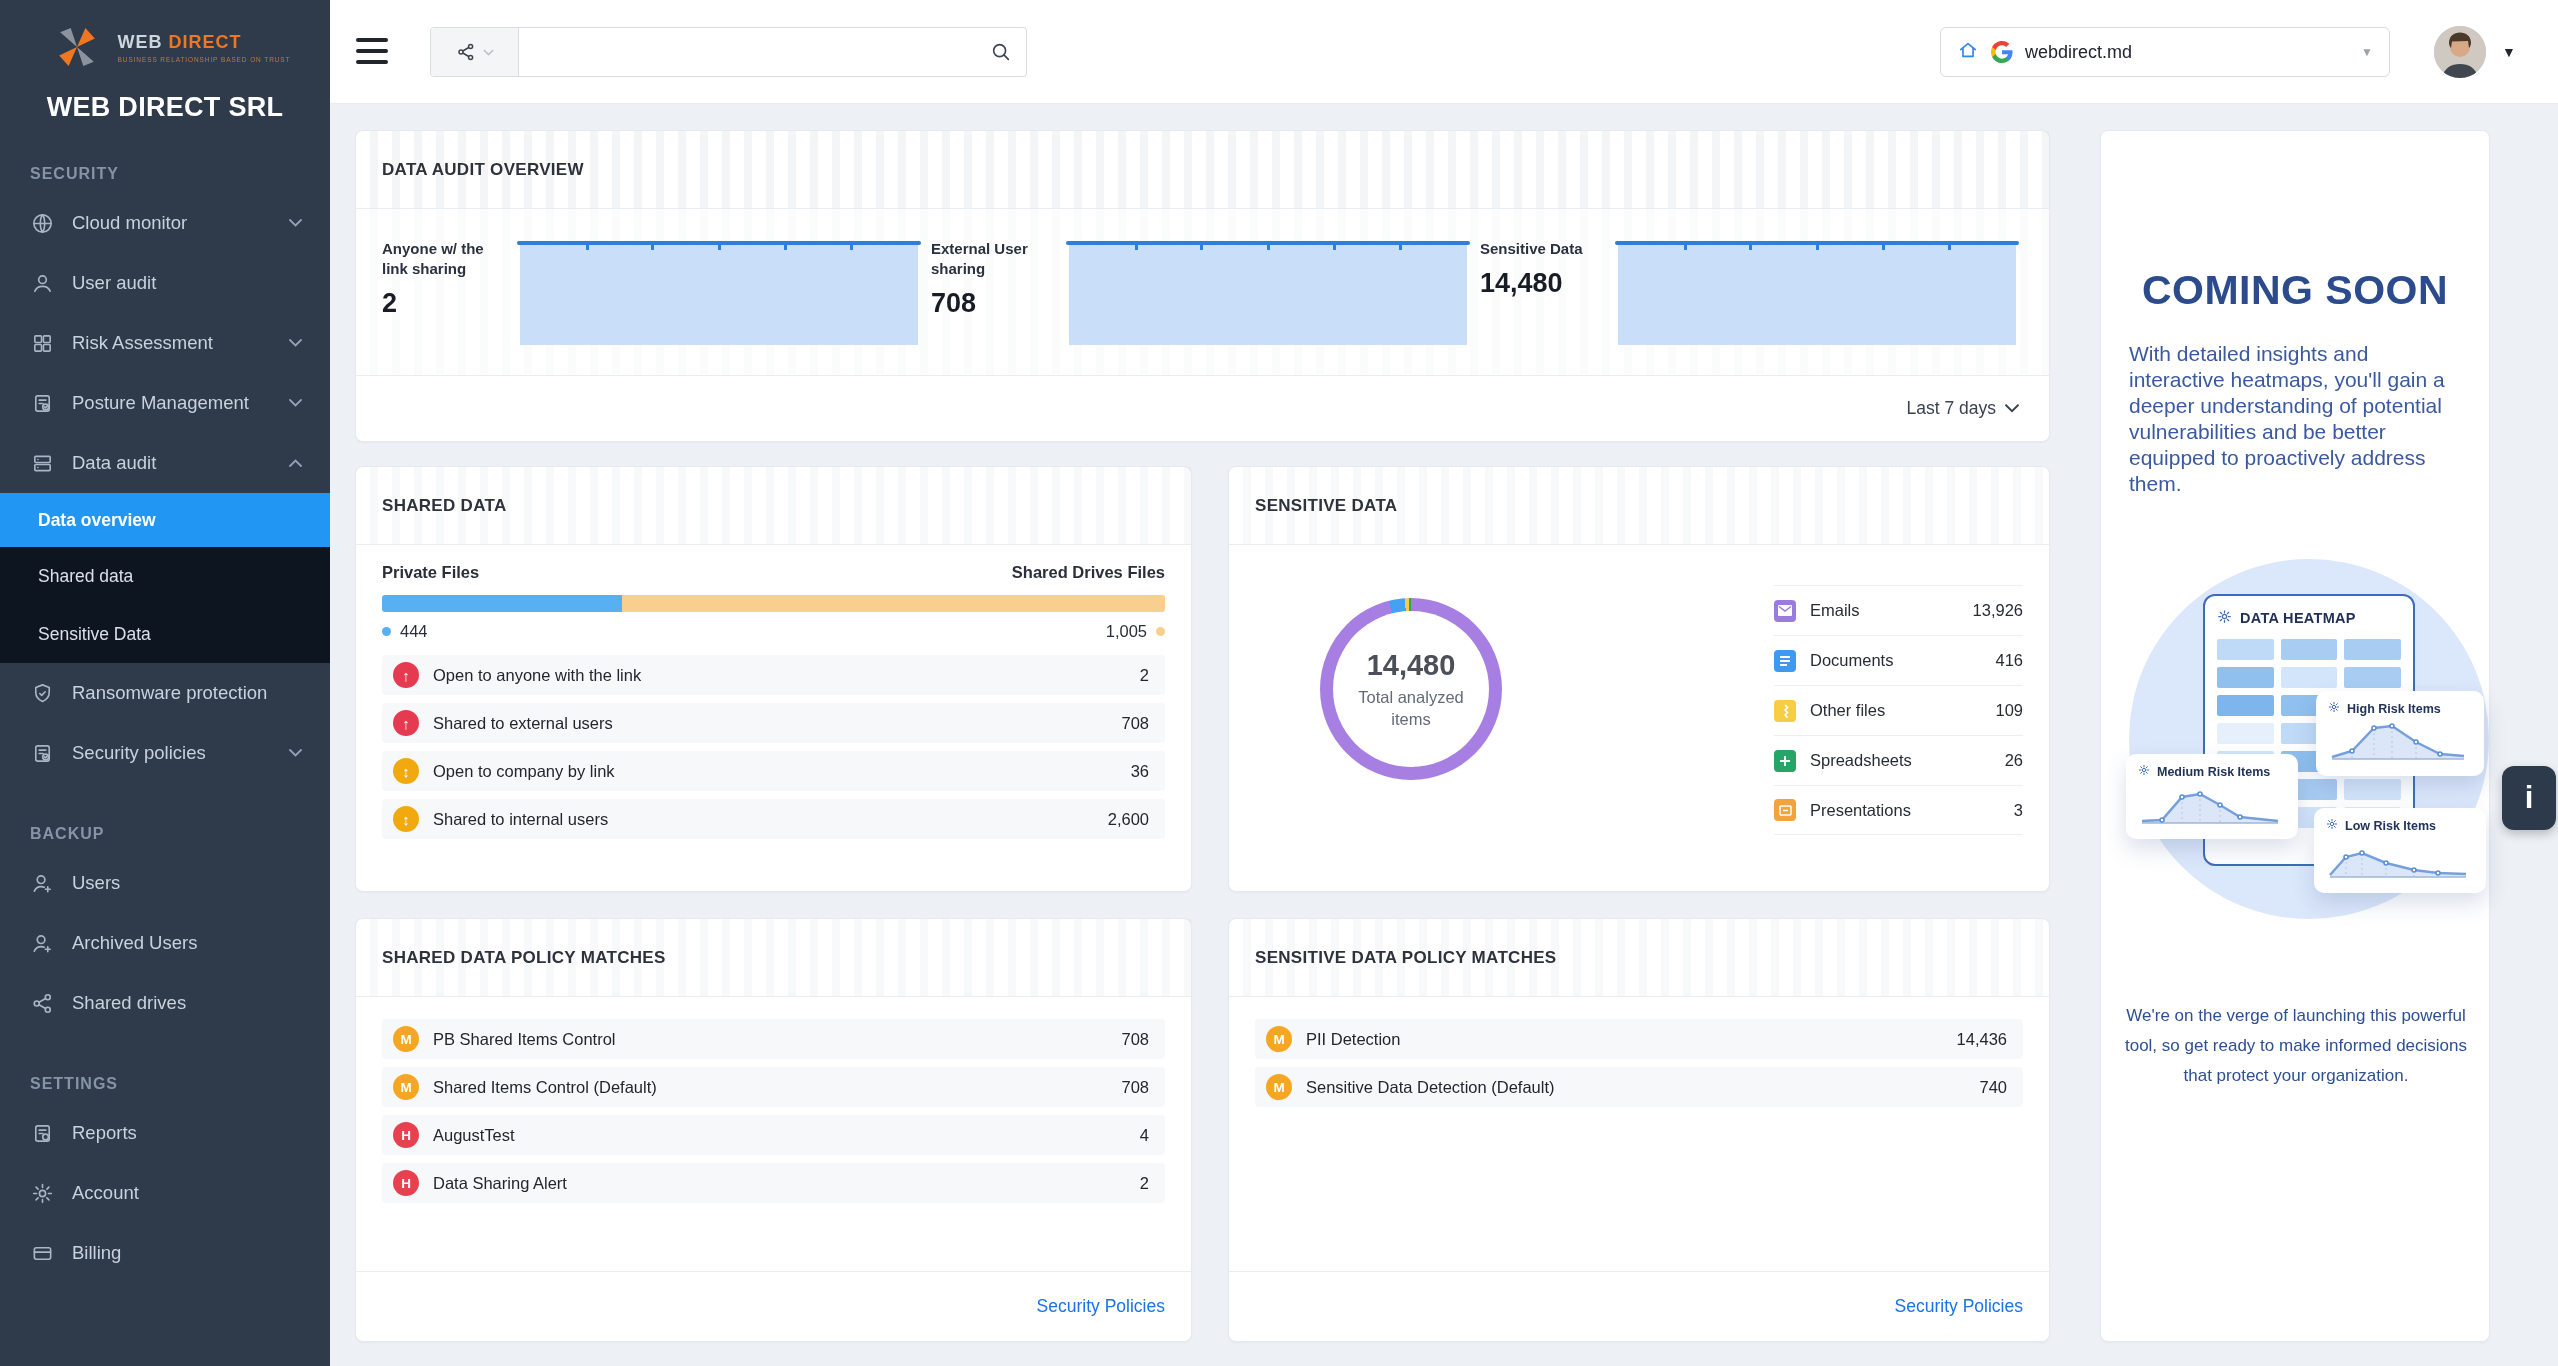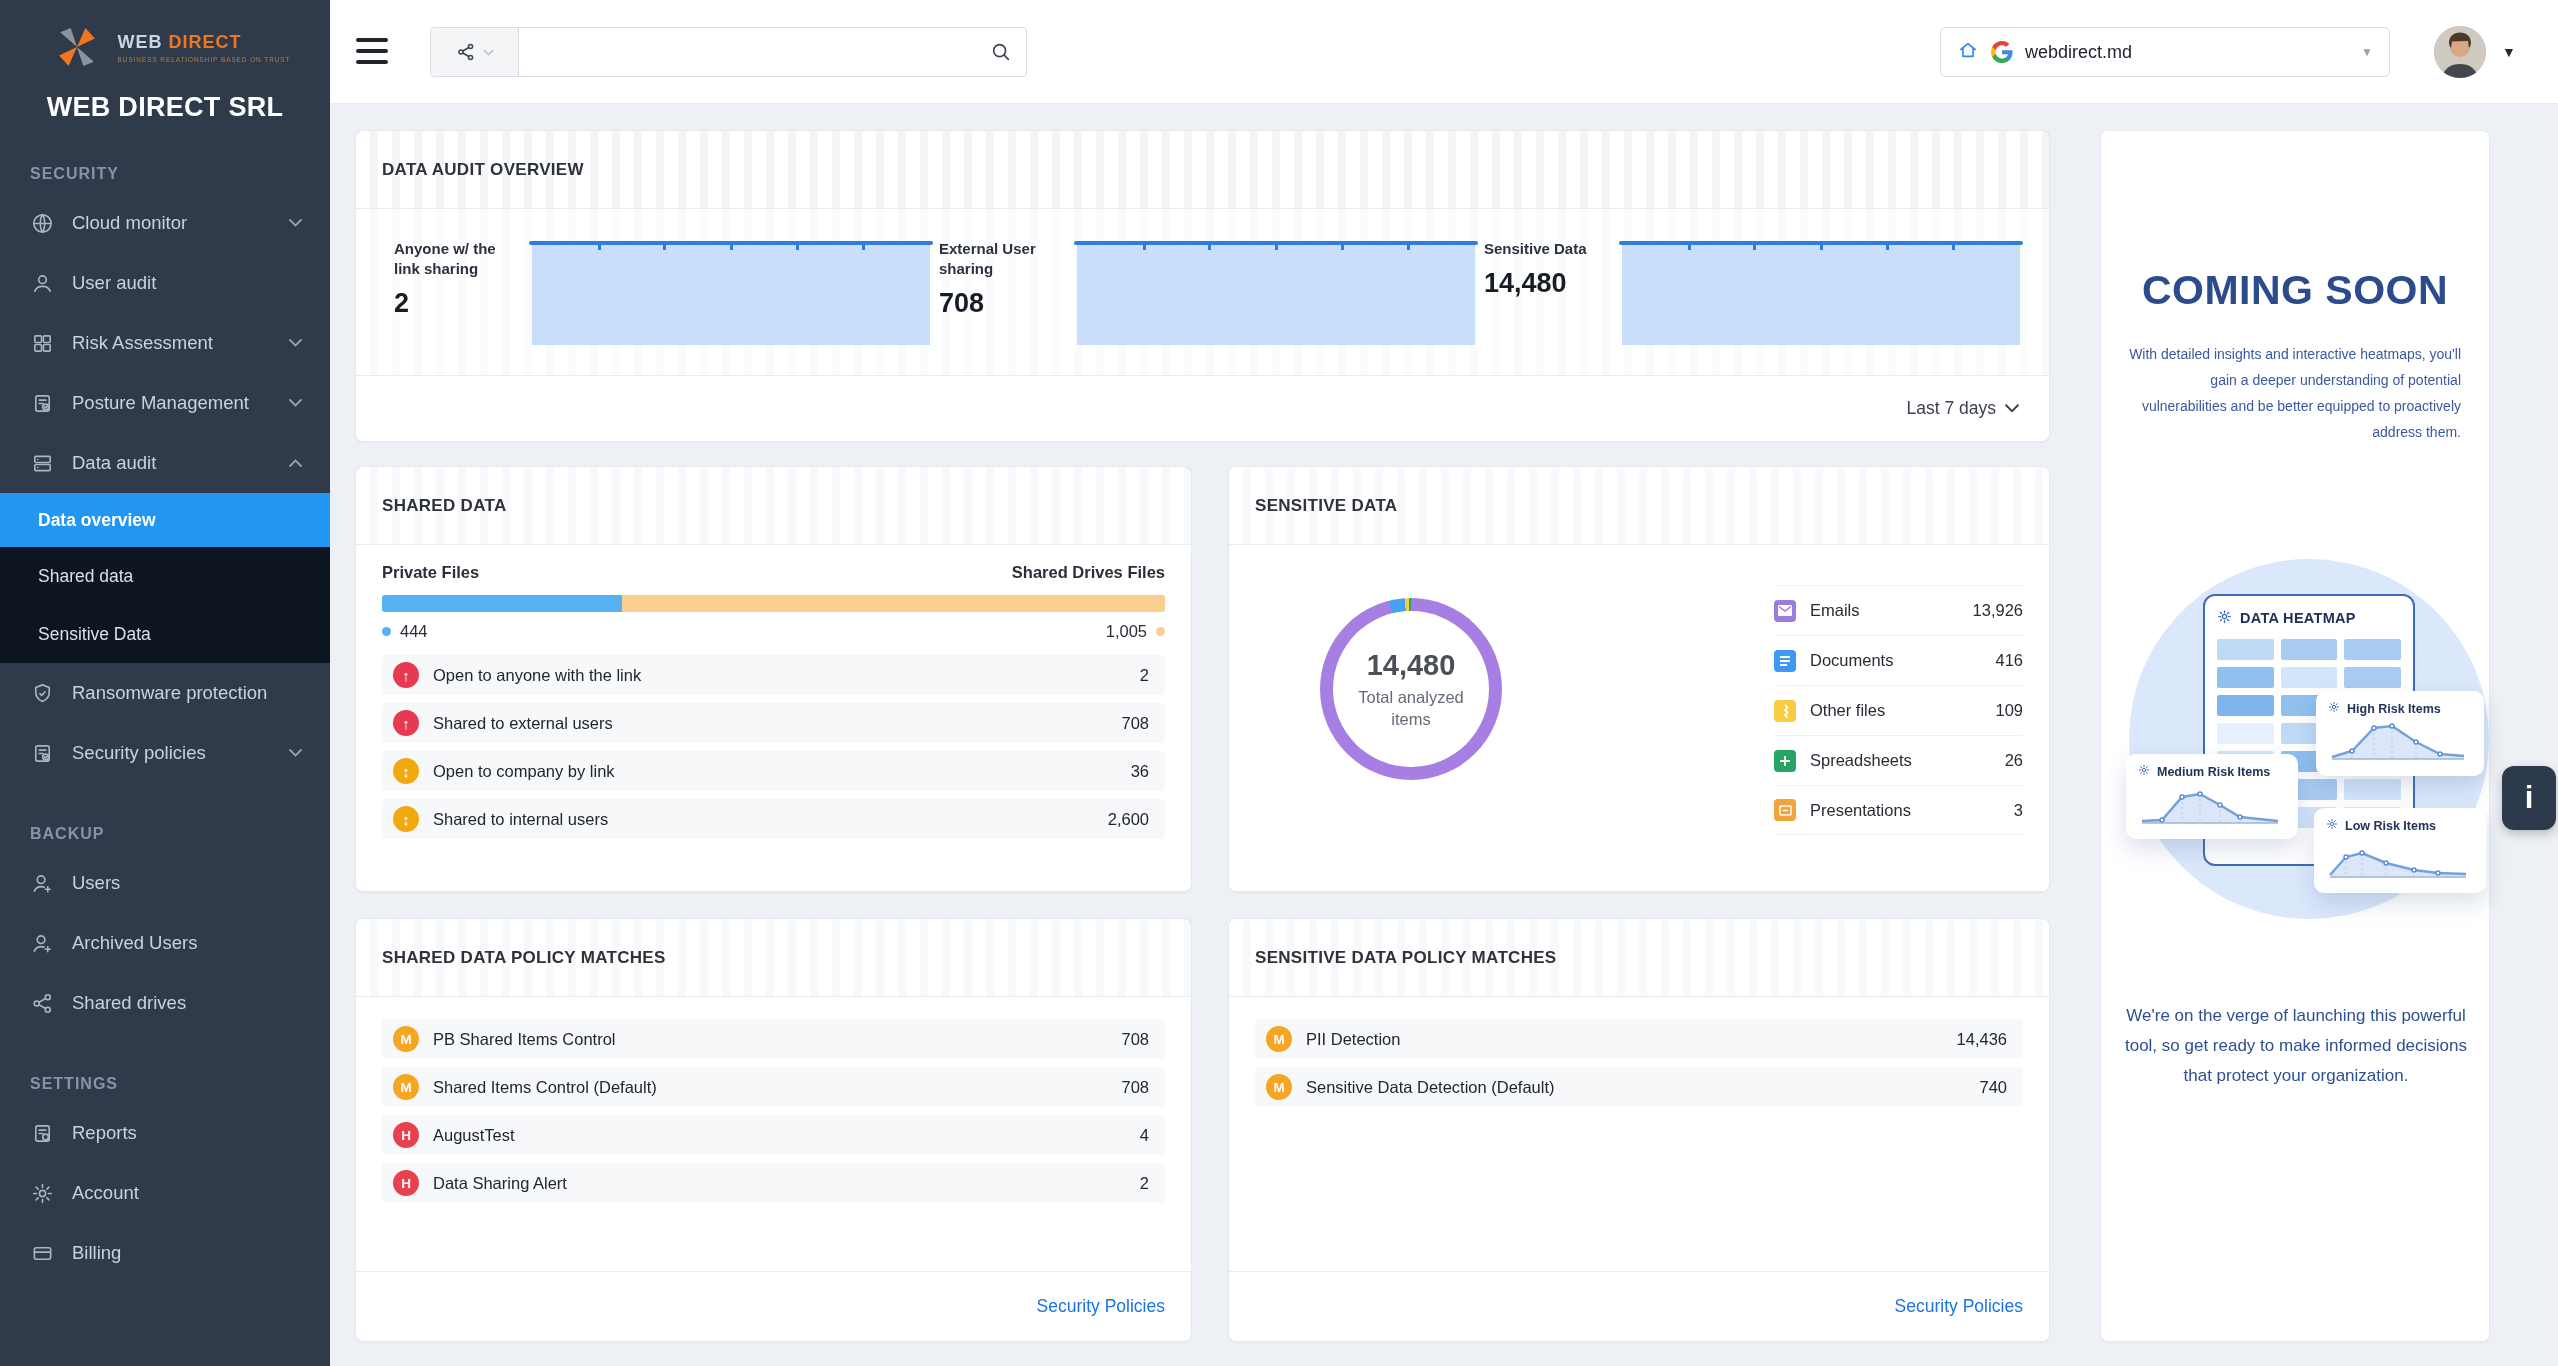--- a/index.html
+++ b/index.html
@@ -42,21 +42,21 @@
   .av-caret { position:absolute; left:2172px; top:44px; font-size:14px; color:#23272e; cursor:pointer; }
 
   
   .card { position:absolute; background:#fff; border:1px solid #e6eaef; border-radius:8px; box-shadow:0 1px 2px rgba(16,30,54,.04); }
   .card-head { height:78px; padding:0 26px; display:flex; align-items:center; border-bottom:1px solid #e9edf1;
     font-size:17px; font-weight:700; color:#2d323b; letter-spacing:.3px;
     background:repeating-linear-gradient(90deg, transparent 0 14px, rgba(130,145,160,.06) 14px 22px); }
 
   #card-overview { left:355px; top:130px; width:1695px; height:312px;
     background-image:repeating-linear-gradient(90deg, transparent 0 14px, rgba(130,145,160,.035) 14px 22px); background-color:#fff; }
-  .metrics-row { display:flex; padding:30px 20px 0 38px; }
+  .metrics-row { display:flex; padding:30px 20px 0 26px; }
   .metric { display:flex; width:556px; }
   .metric-text { width:130px; flex:none; }
   .metric-label { font-size:15px; font-weight:700; color:#2b3140; line-height:20px; }
   .metric-value { font-size:27px; font-weight:700; color:#171c26; margin-top:9px; }
   .spark { position:relative; width:398px; height:104px; margin-left:8px; margin-top:2px; background:#c9def8; }
   .spark .line { position:absolute; left:-3px; right:-3px; top:0; height:4px; background:#2e7ee0; border-radius:2px; }
   .spark .tick { position:absolute; top:0; width:3px; height:9px; background:#2e7ee0; }
   .ov-footer { position:absolute; left:0; right:0; bottom:0; height:66px; border-top:1px solid #e9edf1; display:flex; align-items:center; justify-content:flex-end; padding-right:30px; gap:9px; font-size:17.5px; color:#3a4150; cursor:pointer; background:#fff; border-radius:0 0 8px 8px; }
   .ov-footer svg { stroke:#3a4150; fill:none; stroke-width:1.8; stroke-linecap:round; }
 
@@ -99,21 +99,21 @@
   .donut-cap { font-size:16.5px; color:#646b77; line-height:22px; margin-top:4px; width:110px; }
   .legend { position:absolute; left:545px; right:26px; top:118px; }
   .leg-row { display:flex; align-items:center; height:50px; border-top:1px solid #edf0f3; }
   .leg-row:last-child { border-bottom:1px solid #edf0f3; }
   .leg-ic { width:22px; height:22px; border-radius:4px; flex:none; display:flex; align-items:center; justify-content:center; }
   .leg-label { margin-left:14px; font-size:16.5px; color:#272c35; }
   .leg-value { margin-left:auto; font-size:16.5px; color:#272c35; }
 
   
   .ins-heading { margin-top:86px; text-align:center; font-size:41px; line-height:49px; font-weight:800; color:#2c4b8d; letter-spacing:.5px; }
-  .ins-p1 { margin:26px auto 0; width:332px; text-align:right; font-size:14px; line-height:26px; color:#3a59a0; }
+  .ins-p1 { margin:26px auto 0; width:332px; text-align:left; font-size:21px; line-height:26px; color:#3a59a0; }
   .ill { position:absolute; left:0; top:0; width:100%; height:100%; pointer-events:none; }
   .ill-circle { position:absolute; left:28px; top:428px; width:360px; height:360px; border-radius:50%; background:#dbe7fa; }
   .hm-card { position:absolute; left:102px; top:463px; width:212px; height:272px; background:#fff; border:2px solid #3e6cb8; border-radius:12px; padding:13px 12px; }
   .hm-title { display:flex; align-items:center; gap:8px; font-size:14.5px; font-weight:800; color:#1f2f55; letter-spacing:.3px; }
   .hm-grid { margin-top:12px; display:grid; grid-template-columns:repeat(3,1fr); gap:7px; }
   .hm-grid i { height:21px; border-radius:2px; display:block; }
   .c1{background:#bfdaf6}.c2{background:#a9ccf2}.c3{background:#8fc0ee}.c4{background:#7eb5ec}
   .c5{background:#d3e5fa}.c6{background:#e6f0fc}.c7{background:#dde9fb}.c8{background:#ecf3fd}
   .mini { position:absolute; background:#fff; border-radius:10px; box-shadow:0 10px 22px rgba(50,80,140,.18); padding:10px 12px 8px; }
   .mini-title { display:flex; align-items:center; gap:7px; font-size:12.5px; font-weight:800; color:#223459; white-space:nowrap; }

